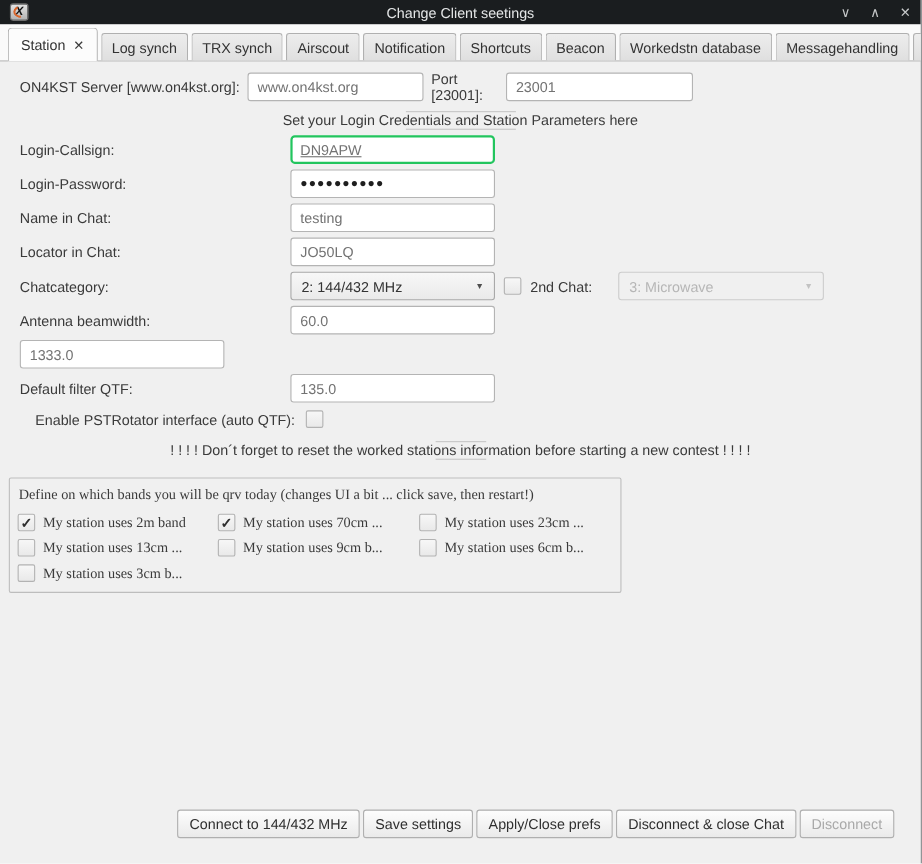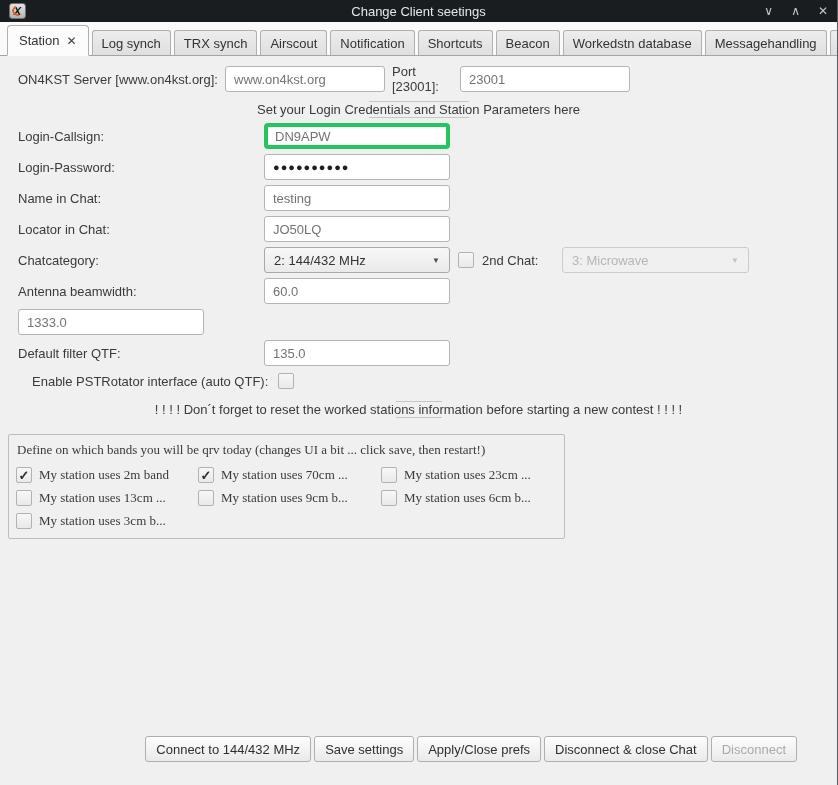--- a/index.html
+++ b/index.html
@@ -34,21 +34,21 @@
   .tab.active { height:31px; background:#fcfcfc; margin-bottom:-1px; padding:0 11px;
          border-radius:4px 4px 0 0; border-bottom:1px solid #fcfcfc; z-index:2; }
   .tabclose { font-size:12px; color:#3c3c3c; }
 
   
   .content { flex:1; display:flex; flex-direction:column; background:#f0f0f0; color:#3a3a3a; }
   .row { display:flex; align-items:center; padding-left:18px; }
 
   .input { height:26px; border:1px solid #b4b4b4; border-radius:3px; background:#ffffff;
            color:#737373; font-size:13px; padding:0 8px; font-family:inherit; outline:none; }
-  .input.focus { border:4px solid #22c55e; border-radius:4px; padding:0 7px; }
+  .input.focus { border:2px solid #22c55e; border-radius:4px; padding:0 7px;text-decoration:underline; }
   .input.pw { color:#1e1e1e; font-size:11px; letter-spacing:1px; }
 
   .server-row { margin-top:8px; }
   .lbl-server { width:207px; }
   .in-server { width:160px; }
   .lbl-port { margin-left:7px; width:68px; }
   .in-port { width:170px; }
 
   .divider { display:flex; align-items:center; justify-content:center; color:#3a3a3a;flex-direction:column; }
   .divider .line { height:1px; background:#c6c6c6; margin:0 3px; }
@@ -81,21 +81,21 @@
 
   .pst-row { margin-top:7px;padding-left:32px; }
 
   .groupbox { margin:16px 0 0 8px; width:557px; border:1px solid #bdbdbd; border-radius:2px;
               padding:7px 6px 9px 7px; background:#f0f0f0;font-family:Liberation Serif, serif; }
   .gb-title { margin:0 0 9px 1px; }
   .gb-grid { display:grid; grid-template-columns:182px 183px 1fr; row-gap:7px; }
   .cb-item { display:flex; align-items:center; gap:7px; white-space:nowrap; }
 
   .btnrow { margin-top:auto; display:flex; justify-content:flex-end; gap:3px;
-            padding:0 40px 23px 0; }
+            padding:0 24px 23px 0; }
   .btn { height:26px; padding:0 10px; color:#2f2f2f; background:linear-gradient(#fdfdfd,#eaeaea);
          border:1px solid #afafaf; border-radius:3px; display:flex; align-items:center;
          font-family:inherit; font-size:13px; white-space:nowrap; }
   .btn.disabled { color:#a9a9a9; }
 </style>
 </head>
 <body>
 
 <div class="window">
 

